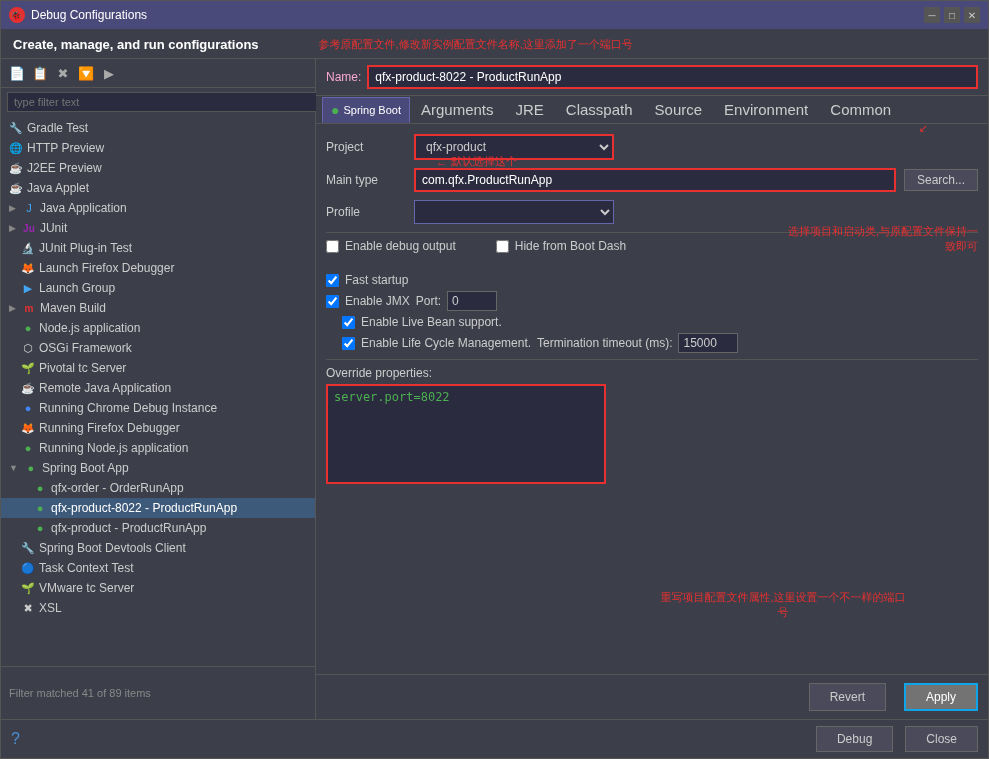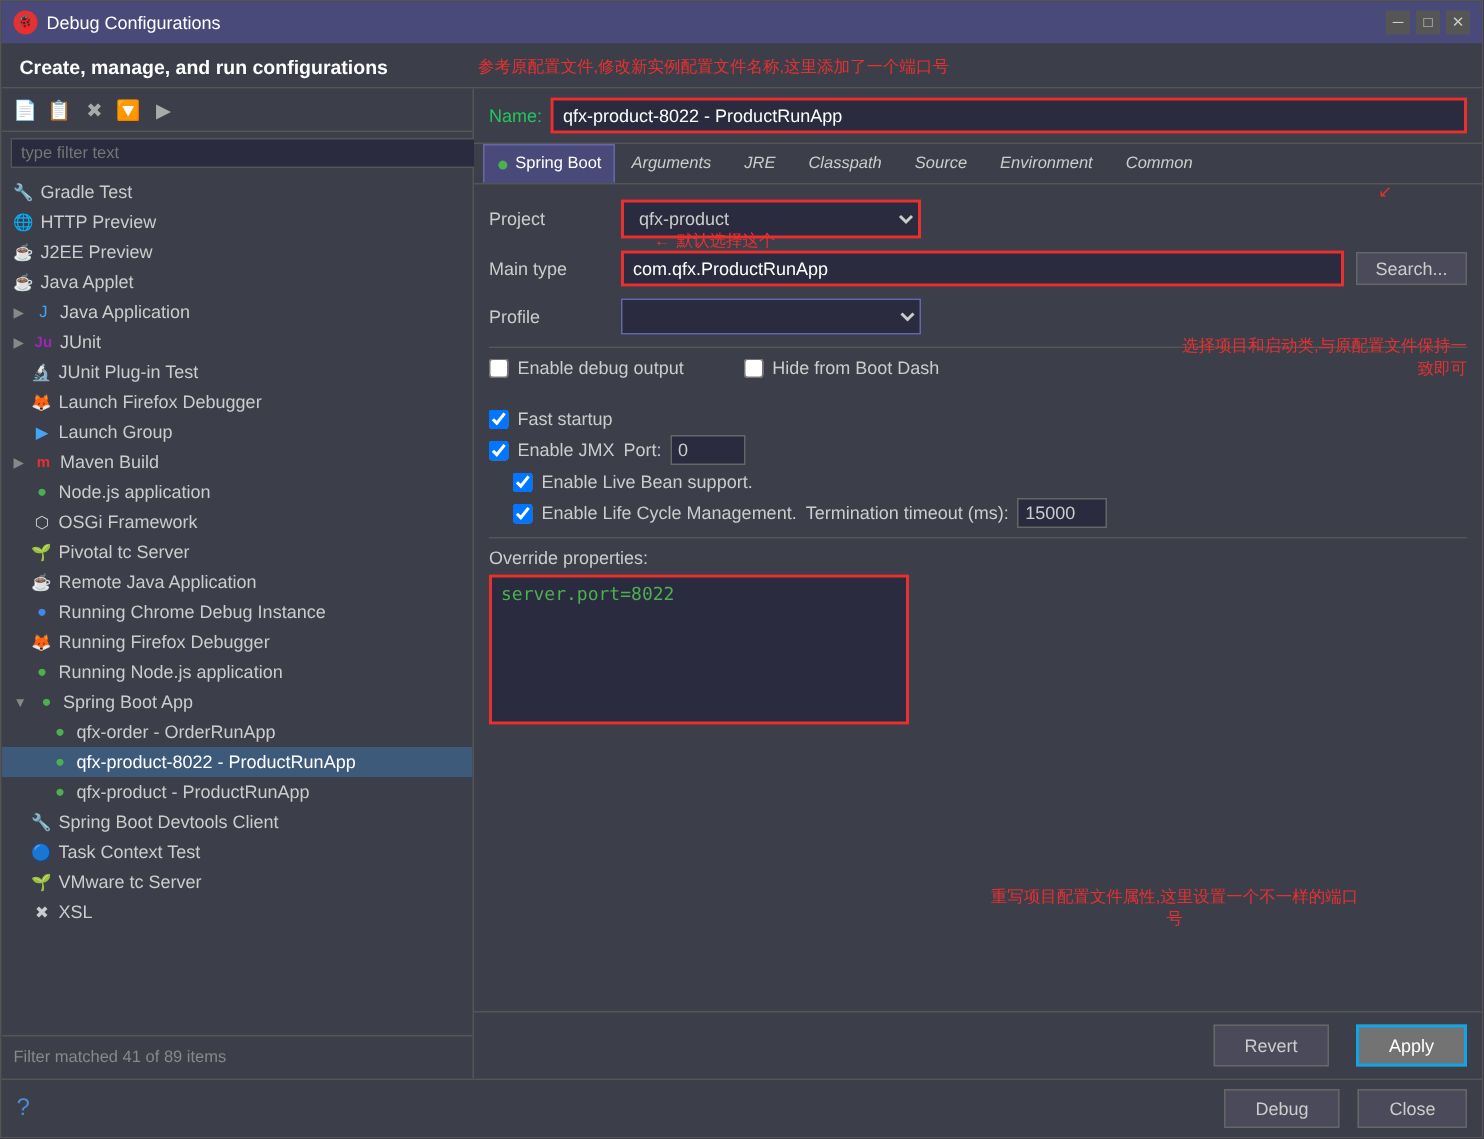--- a/index.html
+++ b/index.html
@@ -119,63 +119,62 @@
     .tree-item.indent2 { padding-left: 32px; }
     .tree-icon {
       width: 14px; height: 14px;
       flex-shrink: 0;
       display: flex; align-items: center; justify-content: center;
       font-size: 11px;
     }
     .icon-green-circle { color: #4caf50; }
     .expand-arrow { font-size: 9px; color: #888; margin-right: 2px; }
     .filter-status {
-      padding: 8px 8px;
+      padding: 20px 8px;
       font-size: 11px;
       color: #888;
       border-top: 1px solid #555;
     }
     .right-panel {
       flex: 1;
       display: flex;
       flex-direction: column;
       background: #3c3f4a;
       overflow: hidden;
     }
     .right-header {
       padding: 6px 10px;
       border-bottom: 1px solid #555;
       display: flex;
       align-items: center;
       gap: 6px;
     }
-    .name-label { color: #22c55e; font-size: 12px; }
+    .name-label { color: #f9a8d4; font-size: 12px; }
     .name-input {
       flex: 1;
       background: #2b2b3f;
       border: 1px solid #6666aa;
       color: #fff;
       padding: 3px 6px;
       font-size: 12px;
     }
     .tabs-bar {
       display: flex;
       align-items: center;
       border-bottom: 1px solid #555;
       padding: 0 6px;
       background: #3c3f4a;
       flex-shrink: 0;
     }
     .tab {
       padding: 4px 10px;
-      font-size: 11px;
+      font-size: 15px;
       cursor: pointer;
       border: 1px solid transparent;
       color: #ccc;
-      font-style: italic;
     }
     .tab-spring {
       display: flex; align-items: center; gap: 4px;
       padding: 4px 8px;
       font-size: 11px;
       cursor: pointer;
       color: #fff;
       background: #4a4a7a;
       border: 1px solid #6666aa;
       border-bottom-color: transparent;

